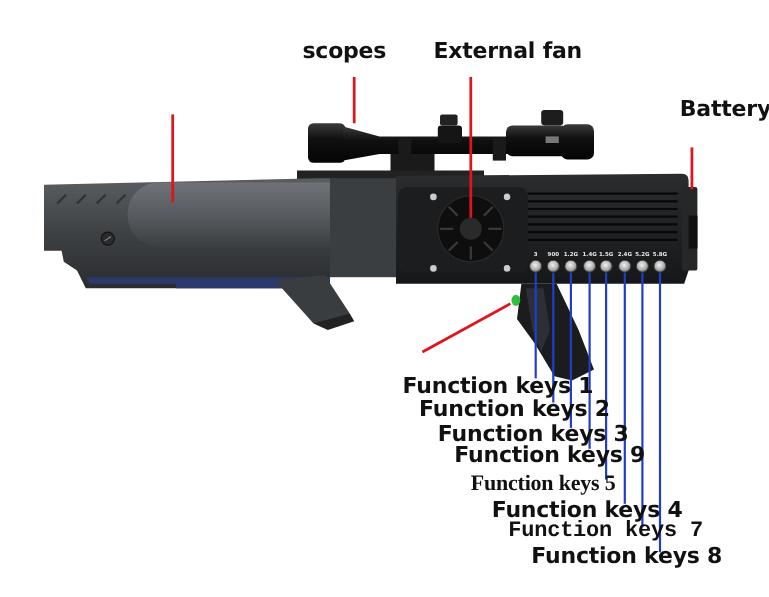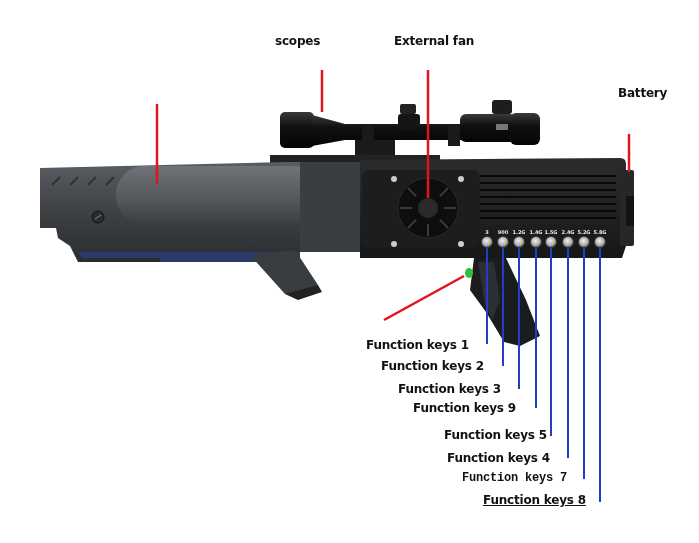--- a/index.html
+++ b/index.html
@@ -1,18 +1,18 @@
 <!DOCTYPE html>
 <html><head>
 <meta charset="utf-8">
 <style>
   html, body { margin:0; padding:0; background:#ffffff; }
   body { width:699px; height:543px; position:relative; overflow:hidden; font-family:"DejaVu Sans", sans-serif; }
   #stage { position:absolute; left:0; top:0; width:699px; height:543px; }
-  .lbl { position:absolute; font-family:"DejaVu Sans", sans-serif; font-weight:bold; font-size:12px; color:#111; white-space:nowrap; letter-spacing:-0.2px; }
+  .lbl { position:absolute; font-family:"DejaVu Sans", sans-serif; font-weight:bold; font-size:20px; color:#111; white-space:nowrap; letter-spacing:-0.2px; }
   .band { position:absolute; font-family:"DejaVu Sans", sans-serif; font-size:5px; font-weight:bold; color:#e8e8e8; text-align:center; width:16px; }
 </style>
 </head>
 <body>
 
 <div id="stage">
   <svg width="699" height="543" viewBox="0 0 699 543" style="position:absolute;left:0;top:0;">
     <defs>
       <linearGradient id="gBody" x1="0" y1="0" x2="0" y2="1">
         <stop offset="0" stop-color="#5a5d61"></stop>
@@ -160,18 +160,18 @@
 
   <div class="lbl" style="left:275px;top:34px;">scopes</div>
   <div class="lbl" style="left:394px;top:34px;">External fan</div>
   <div class="lbl" style="left:570px;top:86px;margin-left:48px;">Battery</div>
 
   <div id="fkLabels">
       <div class="lbl" style="left: 366px; top: 338px;">Function keys 1</div>
       <div class="lbl" style="left: 381px; top: 359px;">Function keys 2</div>
       <div class="lbl" style="left: 398px; top: 382px;">Function keys 3</div>
       <div class="lbl" style="left: 413px; top: 401px;">Function keys 9</div>
-      <div class="lbl" style="left: 444px; top: 428px;">Function keys 5</div>
+      <div class="lbl" style="left: 428px; top: 428px; font-family: Liberation Serif, serif;">Function keys 5</div>
       <div class="lbl" style="left: 447px; top: 451px;">Function keys 4</div>
       <div class="lbl" style="left: 462px; top: 471px; font-family: Liberation Mono, monospace;">Function keys 7</div>
-      <div class="lbl" style="left: 483px; top: 493px; text-decoration: underline;">Function keys 8</div>
+      <div class="lbl" style="left: 483px; top: 493px;">Function keys 8</div>
     </div>
 </div>
 
 </body></html>

